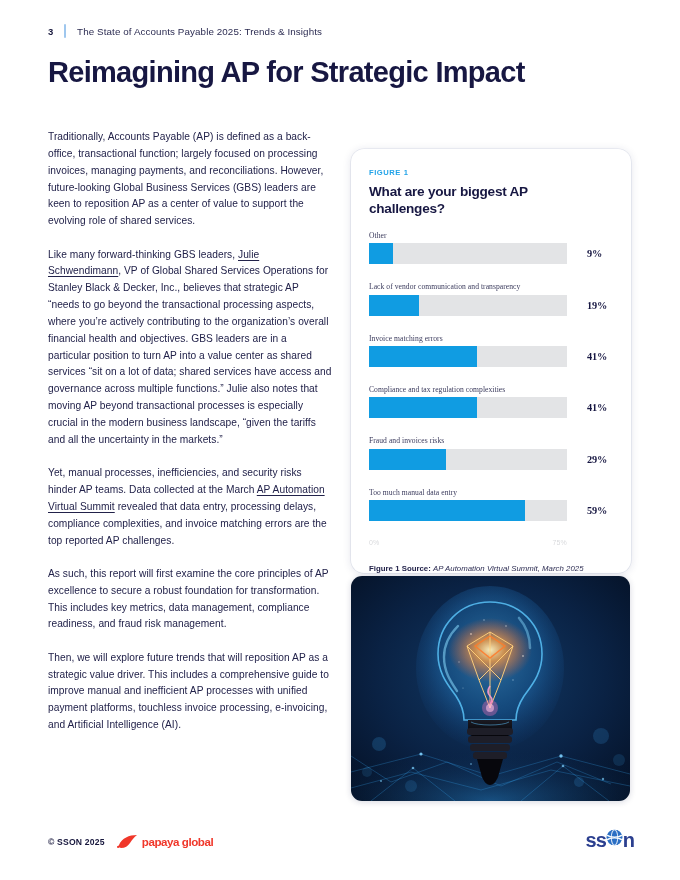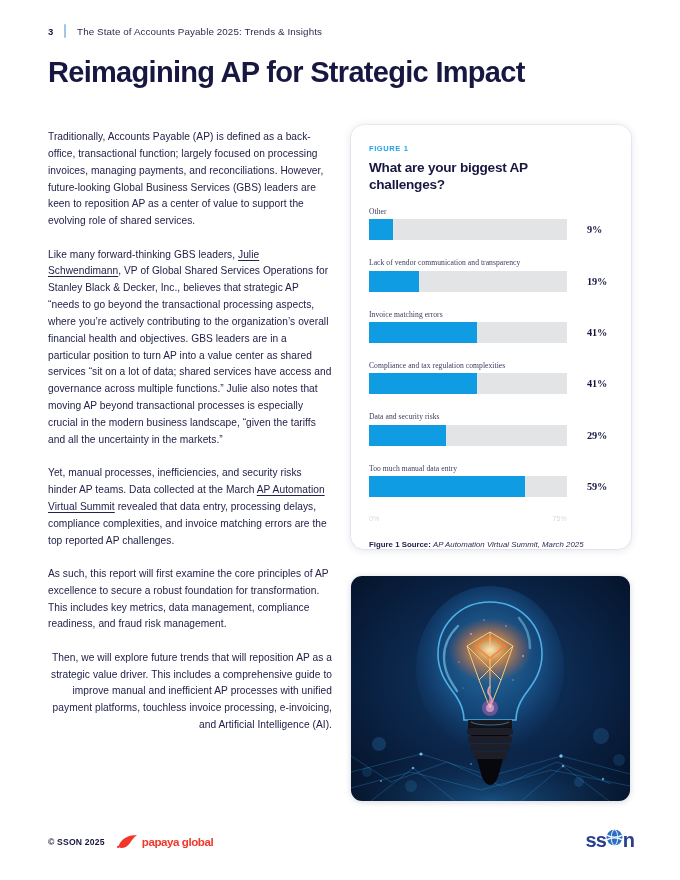--- a/index.html
+++ b/index.html
@@ -71,33 +71,33 @@
     top: 129px;
     width: 284px;
   }
   .body-col p {
     font-size: 10.2px;
     line-height: 16.85px;
     color: #22224a;
     margin-bottom: 16.5px;
     letter-spacing: .05px;
   }
-  .body-col p:last-child { margin-bottom: 16px; text-align: right; }
+  .body-col p:last-child { margin-bottom: 16px; }
   .body-col a,
   .ulink {
     color: #22224a;
     text-decoration: underline;
     text-underline-offset: 1.5px;
   }
 
   
   .figure-card {
     position: absolute;
     left: 351px;
-    top: 125px;
+    top: 149px;
     width: 280px;
     height: 424px;
     background: #ffffff;
     border-radius: 13px;
     box-shadow: 0 1px 9px rgba(30, 40, 90, .13), 0 0 0 .6px rgba(210,215,230,.55);
     padding: 19px 18px 14px 18px;
   }
   .figure-kicker {
     font-size: 7.6px;
     font-weight: bold;
@@ -293,21 +293,21 @@
         <div class="bar-row">
           <div class="bar-label">Compliance and tax regulation complexities</div>
           <div class="bar-line">
             <div class="bar-track" style="background: rgb(227, 228, 230);">
               <div class="bar-fill" style="width: 54.6667%; background: rgb(16, 156, 226);"></div>
             </div>
             <span class="bar-value">41%</span>
           </div>
         </div>
         <div class="bar-row">
-          <div class="bar-label">Data and security risks</div>
+          <div class="bar-label">Fraud and invoices risks</div>
           <div class="bar-line">
             <div class="bar-track" style="background: rgb(227, 228, 230);">
               <div class="bar-fill" style="width: 38.6667%; background: rgb(16, 156, 226);"></div>
             </div>
             <span class="bar-value">29%</span>
           </div>
         </div>
         <div class="bar-row">
           <div class="bar-label">Too much manual data entry</div>
           <div class="bar-line">

